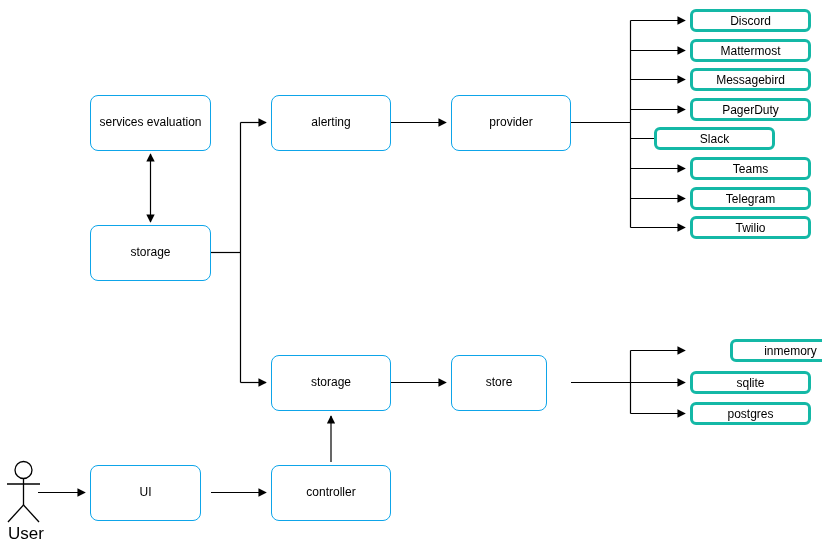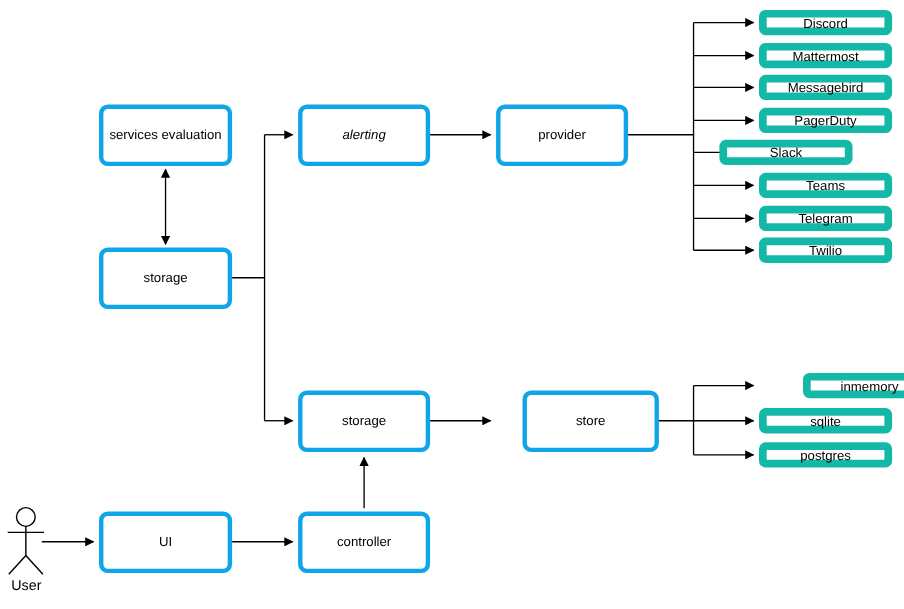--- a/index.html
+++ b/index.html
@@ -18,56 +18,56 @@
   #diagram-svg {
     position: absolute;
     left: 0;
     top: 0;
     width: 822px;
     height: 554px;
   }
   .node-box {
     position: absolute;
     box-sizing: border-box;
-    border: 4px solid #0ea5e9;
+    border: 1px solid #0ea5e9;
     border-radius: 8px;
     background: #ffffff;
     display: flex;
     align-items: center;
     justify-content: center;
     color: #000000;
   }
   .node-label {
     font-family: "Liberation Sans", sans-serif;
     font-size: 12px;
     line-height: 1.1;
     color: #000000;
     white-space: nowrap;
     text-align: center;
   }
   .leaf-box {
     position: absolute;
     box-sizing: border-box;
-    border: 7px solid #14b8a6;
+    border: 3px solid #14b8a6;
     border-radius: 6px;
     background: #ffffff;
     display: flex;
     align-items: center;
     justify-content: center;
   }
   .leaf-label {
     font-family: "Liberation Sans", sans-serif;
     font-size: 12px;
     color: #000000;
     white-space: nowrap;
   }
   .actor-label {
     position: absolute;
     font-family: "Liberation Sans", sans-serif;
-    font-size: 13px;
+    font-size: 17px;
     color: #000000;
     white-space: nowrap;
     text-align: center;
   }
 </style>
 </head>
 <body>
 
 <div id="canvas">
 
@@ -127,37 +127,37 @@
   </svg>
 
   <div class="node-box" style="left:90px; top:95px; width:121px; height:56px;">
     <span class="node-label">services evaluation</span>
   </div>
 
   <div class="node-box" style="left:90px; top:225px; width:121px; height:56px;">
     <span class="node-label">storage</span>
   </div>
 
-  <div class="node-box" style="left:271px; top:95px; width:120px; height:56px;font-style:italic;">
+  <div class="node-box" style="left:271px; top:95px; width:120px; height:56px;">
     <span class="node-label">alerting</span>
   </div>
 
   <div class="node-box" style="left:451px; top:95px; width:120px; height:56px;">
     <span class="node-label">provider</span>
   </div>
 
   <div class="node-box" style="left:271px; top:355px; width:120px; height:56px;">
     <span class="node-label">storage</span>
   </div>
 
-  <div class="node-box" style="left:475px; top:355px; width:124px; height:56px;">
+  <div class="node-box" style="left:451px; top:355px; width:96px; height:56px;">
     <span class="node-label">store</span>
   </div>
 
-  <div class="node-box" style="left:90px; top:465px; width:121px; height:56px;">
+  <div class="node-box" style="left:90px; top:465px; width:111px; height:56px;">
     <span class="node-label">UI</span>
   </div>
 
   <div class="node-box" style="left:271px; top:465px; width:120px; height:56px;">
     <span class="node-label">controller</span>
   </div>
 
   <div class="leaf-box" style="left:690px; top:9px; width:121px; height:23px;">
     <span class="leaf-label">Discord</span>
   </div>

